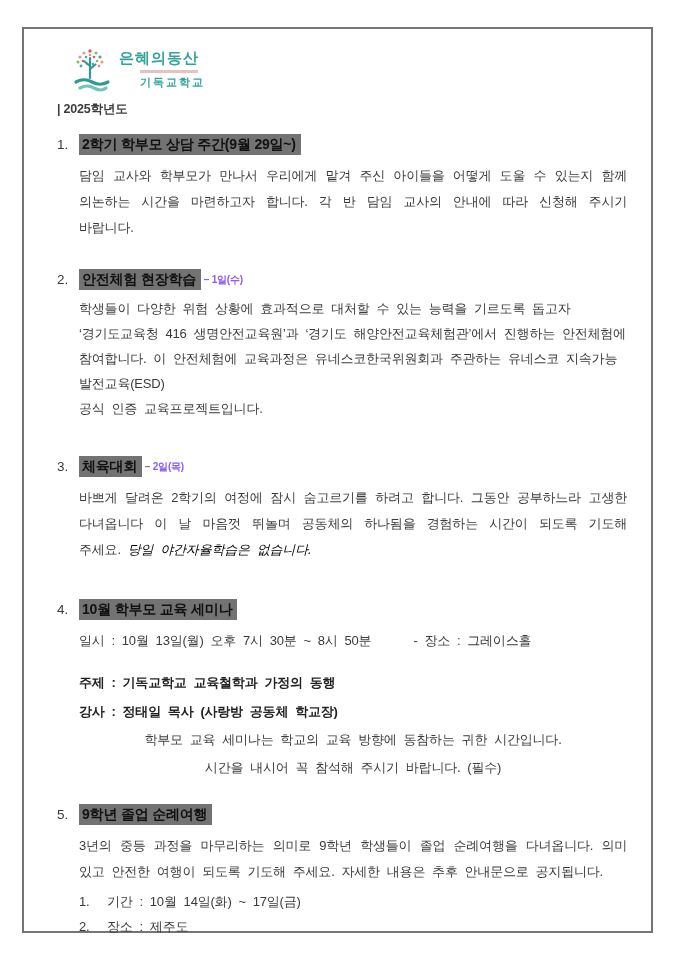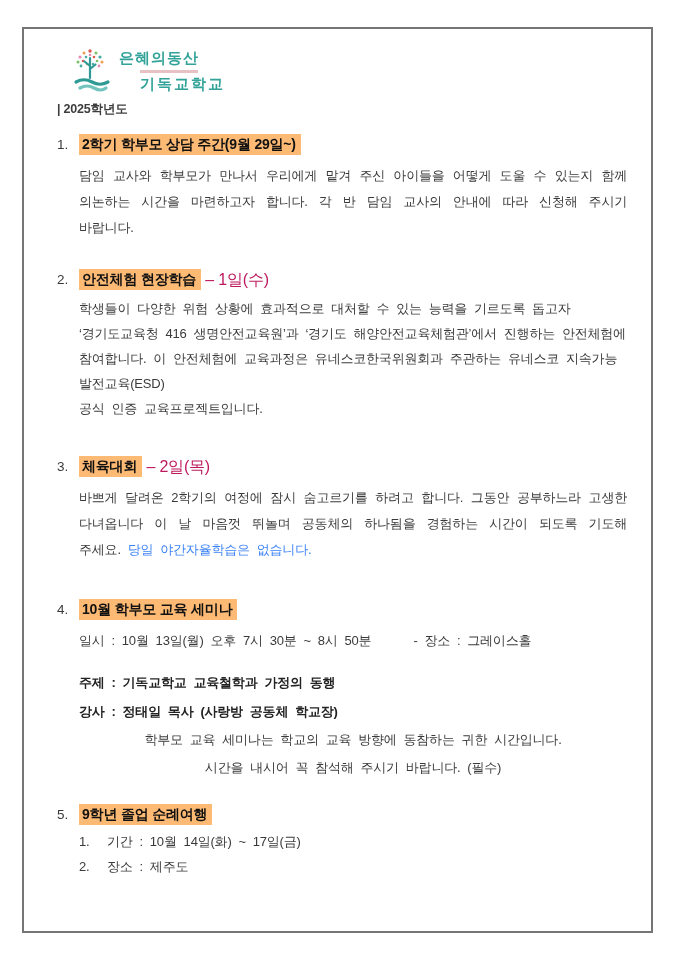--- a/index.html
+++ b/index.html
@@ -13,44 +13,44 @@
     box-sizing:border-box; border:2px solid #757575; background:#fff;
   }
   .content { box-sizing:border-box; height:100%; padding:18px 24px 4px 33px; }
 
   
   .logo-row { display:flex; align-items:flex-start; margin-left:8px; }
   .logo-mark { flex:none; }
   .logo-text { margin-left:4px; margin-top:2px; color:#33a39a; }
   .logo-name-top { font-size:15px; font-weight:700; letter-spacing:1px; }
   .logo-tagline { width:58px; height:3px; background:#dfaeb2; opacity:.75; margin:2px 0 2px 21px; }
-  .logo-name-bottom { font-size:15px; font-weight:700; letter-spacing:2px; margin-left:21px; }
+  .logo-name-bottom { font-size:11px; font-weight:700; letter-spacing:2px; margin-left:21px; }
   .school-year {
     text-align:left; font-size:12.5px; font-weight:700; color:#3d3d3d;
     margin-top:4px; letter-spacing:-0.2px;
   }
 
   
   .sections { margin-top:16px; }
   .section { }
   .s1 { margin-top:16px; } .s2 { margin-top:28px; } .s3 { margin-top:35px; }
   .s4 { margin-top:36px; } .s5 { margin-top:22px; }
 
   .sec-head { display:flex; align-items:flex-start; }
   .sec-num { flex:none; width:22px; font-size:13.5px; color:#3a3a3a; line-height:21px; }
   .sec-title {
-    background:#fdba74; color:#111; font-size:14px; font-weight:700;
+    background:#737373; color:#111; font-size:14px; font-weight:700;
     line-height:17px; padding:2px 5px 2px 3px; letter-spacing:-0.2px;
   }
-  .sec-suffix { color:#be185d; font-size:16px; font-weight:400; line-height:17px; padding:2px 0; letter-spacing:-0.2px; }
+  .sec-suffix { color:#8b5cf6; font-size:10px; font-weight:700; line-height:17px; padding:2px 0; letter-spacing:-0.2px; }
 
   .sec-body { margin-left:22px; font-size:13px; color:#3a3a3a; word-spacing:3.5px; letter-spacing:-0.2px; }
   .para { margin-top:8px; line-height:26px; text-align:justify; word-break:keep-all; }
   .lines { margin-top:6px; line-height:25px; }
-  .red { color:#3b82f6; }
+  .red { color:#000000;font-style:italic; }
 
   
   .when-row { margin-top:8px; line-height:26px; display:flex; }
   .where { margin-left:42px; }
   .topic-block { margin-top:14px; line-height:29px; font-weight:700; color:#222; }
   .notes { line-height:28px;text-align:center; }
 
   
   .sub-items { margin-top:4px; line-height:25px; }
   .sub-item { display:flex; }
@@ -153,20 +153,21 @@
           </div>
         </div>
       </div>
 
       <div class="section s5">
         <div class="sec-head">
           <span class="sec-num">5.</span>
           <span class="sec-title">9학년 졸업 순례여행</span>
         </div>
         <div class="sec-body">
+          <div class="para">3년의 중등 과정을 마무리하는 의미로 9학년 학생들이 졸업 순례여행을 다녀옵니다. 의미 있고 안전한 여행이 되도록 기도해 주세요. 자세한 내용은 추후 안내문으로 공지됩니다.</div>
           <div class="sub-items">
             <div class="sub-item">
               <span class="sub-num">1.</span>
               <span>기간 : 10월 14일(화) ~ 17일(금)</span>
             </div>
             <div class="sub-item">
               <span class="sub-num">2.</span>
               <span>장소 : 제주도</span>
             </div>
           </div>

